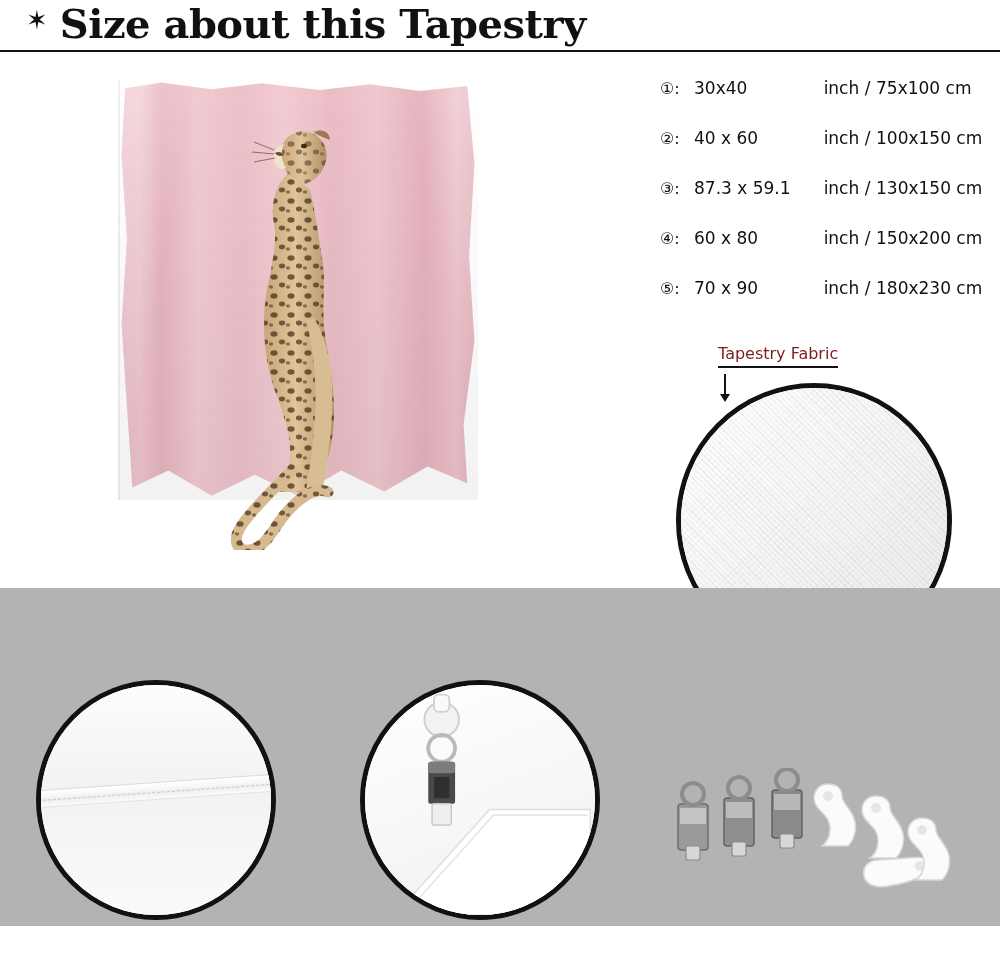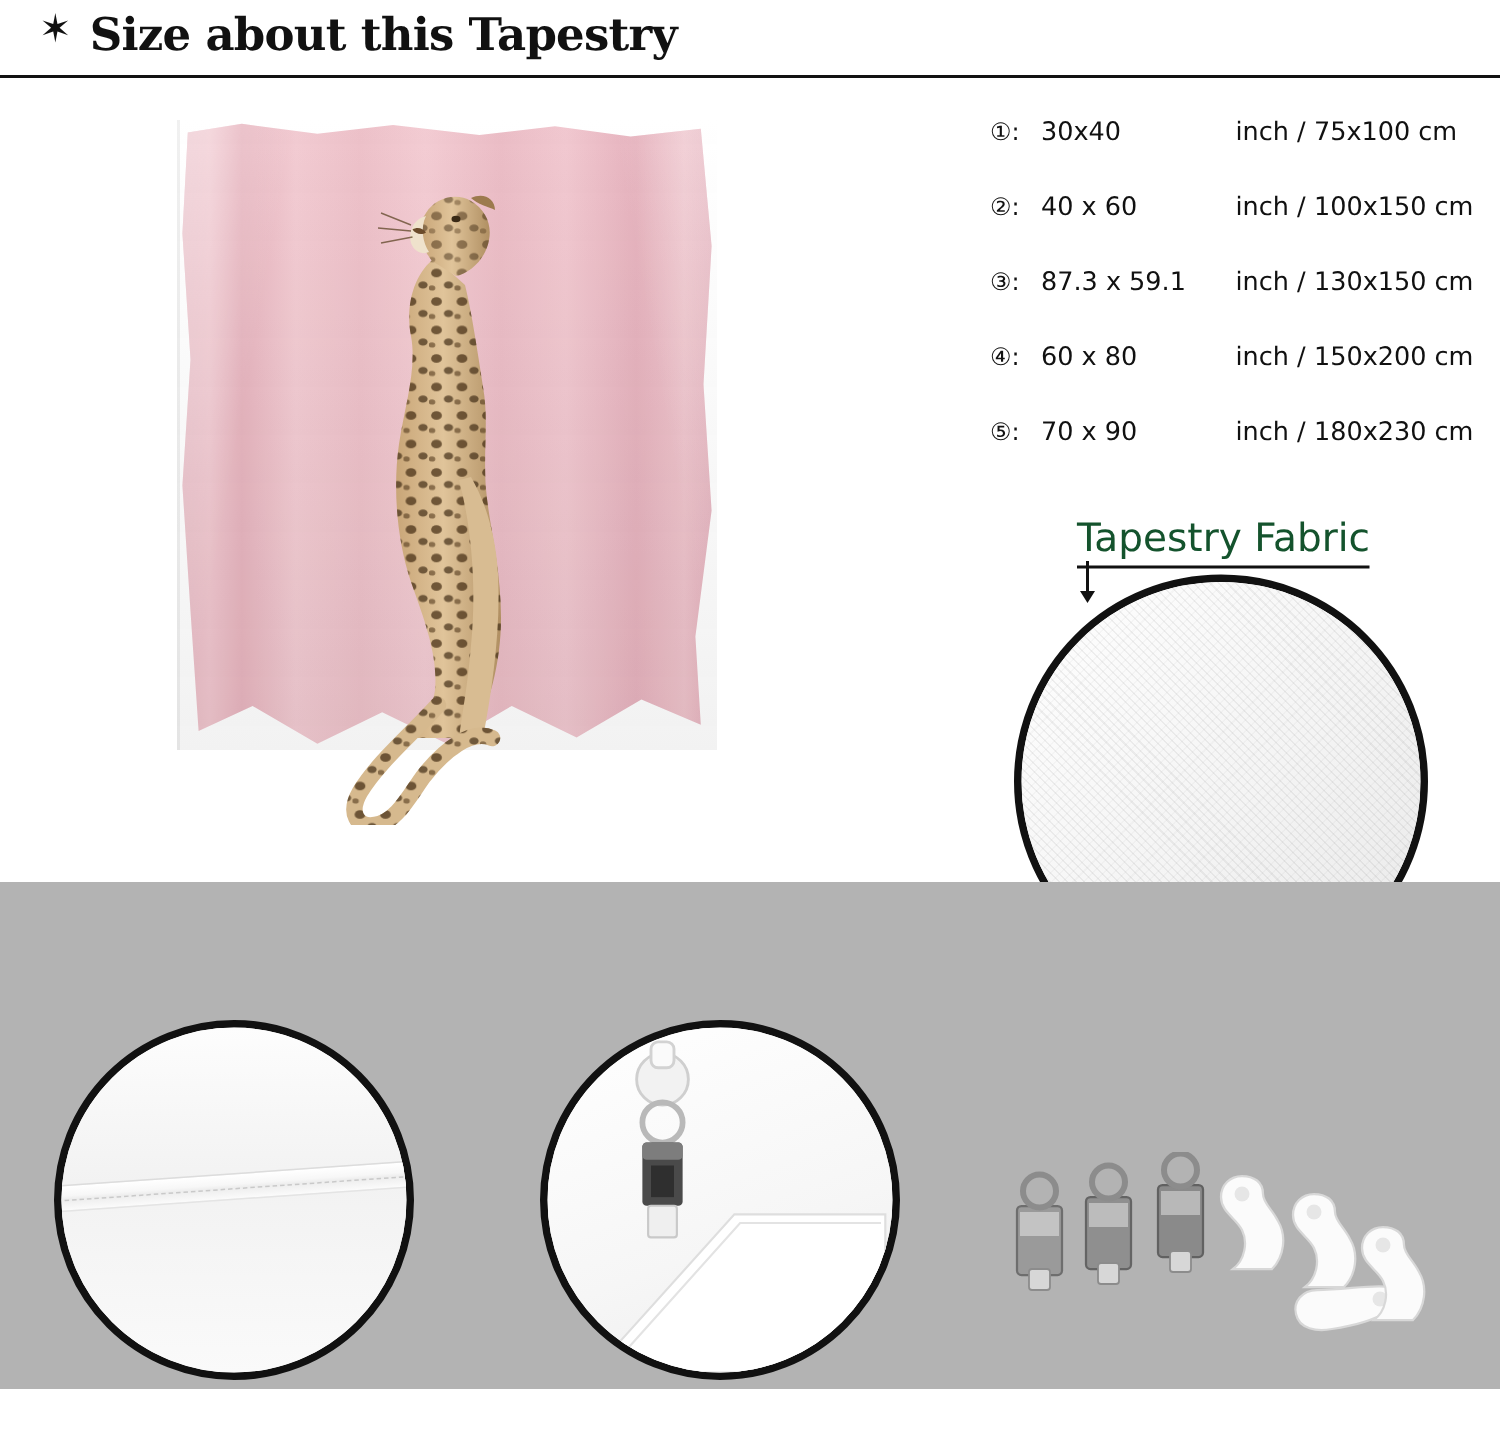--- a/index.html
+++ b/index.html
@@ -34,21 +34,21 @@
   .star-icon {
     font-size: 26px;
     line-height: 1;
     color: #111111;
     margin-right: 12px;
     margin-top: -6px;
   }
   .header-title {
     font-family: "DejaVu Serif", serif;
     font-weight: bold;
-    font-size: 30px;
+    font-size: 40px;
     letter-spacing: -0.5px;
     color: #111111;
     white-space: nowrap;
   }
 
   
   .top-panel {
     position: absolute;
     left: 0; top: 52px;
     width: 1000px;
@@ -130,22 +130,22 @@
     min-width: 58px;
     text-align: center;
   }
   .size-cm {
     white-space: nowrap;
   }
 
   
   .section-head {
     position: absolute;
-    font-size: 26px;
-    color: #14532d;
+    font-size: 16px;
+    color: #7f1d1d;
     letter-spacing: 0px;
     white-space: nowrap;
   }
   .section-head .underline {
     display: block;
     border-bottom: 2px solid #111111;
     padding-bottom: 3px;
   }
   .elbow {
     position: absolute;

